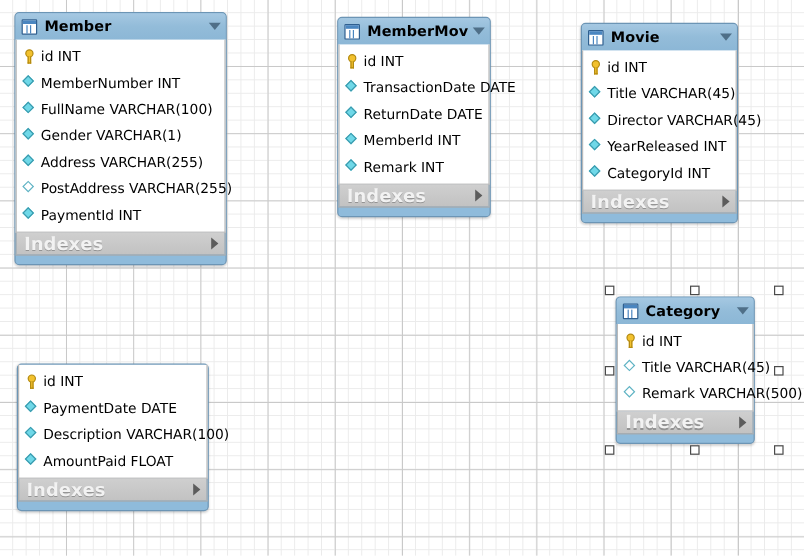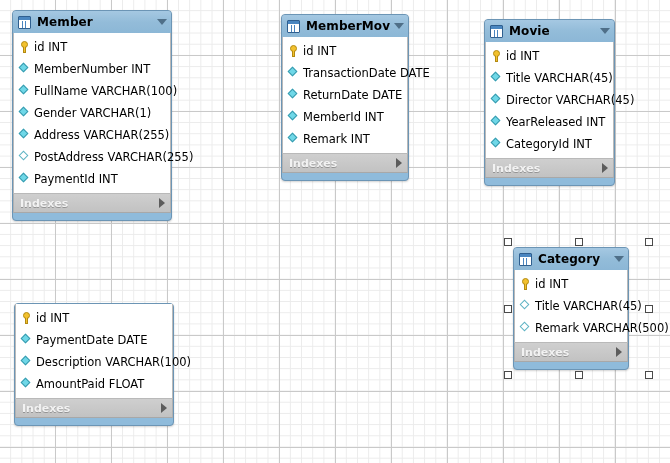--- a/index.html
+++ b/index.html
@@ -180,21 +180,21 @@
     align-items: center;
     height: 18px;
     padding: 0 5px 0 6px;
     background: linear-gradient(to bottom, #cfcfcf 0%, #c2c2c2 100%);
     border-left: 1px solid #b0b0b0;
     border-right: 1px solid #b0b0b0;
     border-bottom: 1px solid #a8a8a8;
   }
   .footer-label {
     flex: 1 1 auto;
-    font-size: 11px;
+    font-size: 15px;
     font-weight: bold;
     color: #f2f2f2;
     text-shadow: 0 1px 0 rgba(0,0,0,0.25);
     line-height: 13px;
   }
   .caret-right {
     flex: 0 0 auto;
     width: 0; height: 0;
     border-top: 5px solid transparent;
     border-bottom: 5px solid transparent;
@@ -219,21 +219,21 @@
   .h-ml { left: 0; top: 50%; margin-top: -4px; }
   .h-mr { right: 0; top: 50%; margin-top: -4px; }
   .h-bl { left: 0; bottom: 0; }
   .h-bc { left: 50%; bottom: 0; margin-left: -4px; }
   .h-br { right: 0; bottom: 0; }
 </style>
 </head>
 <body>
 
 <div id="canvas">
-    <div class="table-node" style="left: 12px; top: 10px; width: 160px;">
+    <div class="table-node" style="left: 12px; top: 10px; width: 177px;">
       <div class="tbl-header">
         <span class="tbl-icon"></span>
         <span class="tbl-title">Member</span>
         <span class="caret-down"></span>
       </div>
       <div class="tbl-body">
         <div class="col-row">
           <span class="ico-key"></span>
           <span class="col-label">id INT</span>
         </div>

